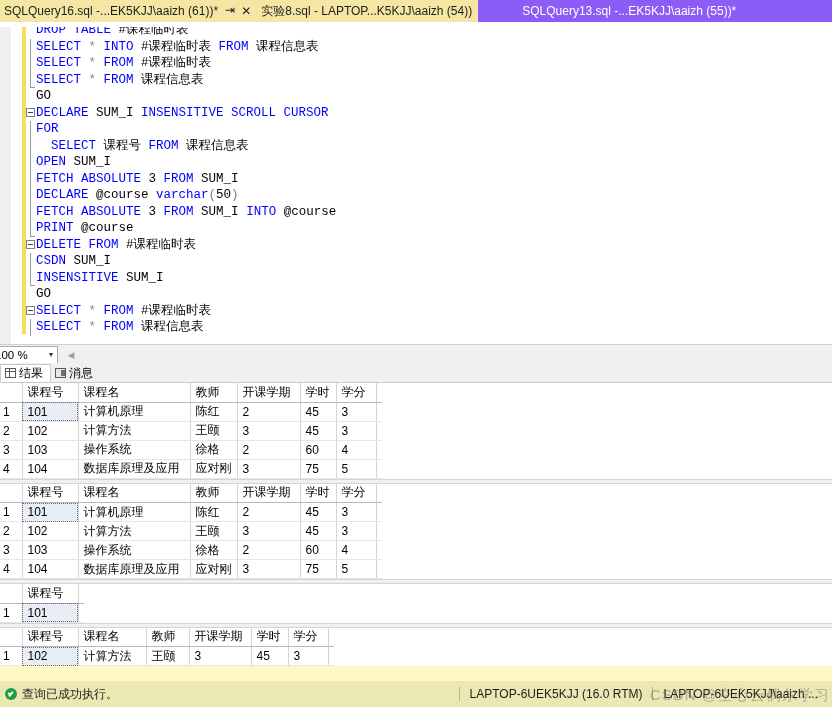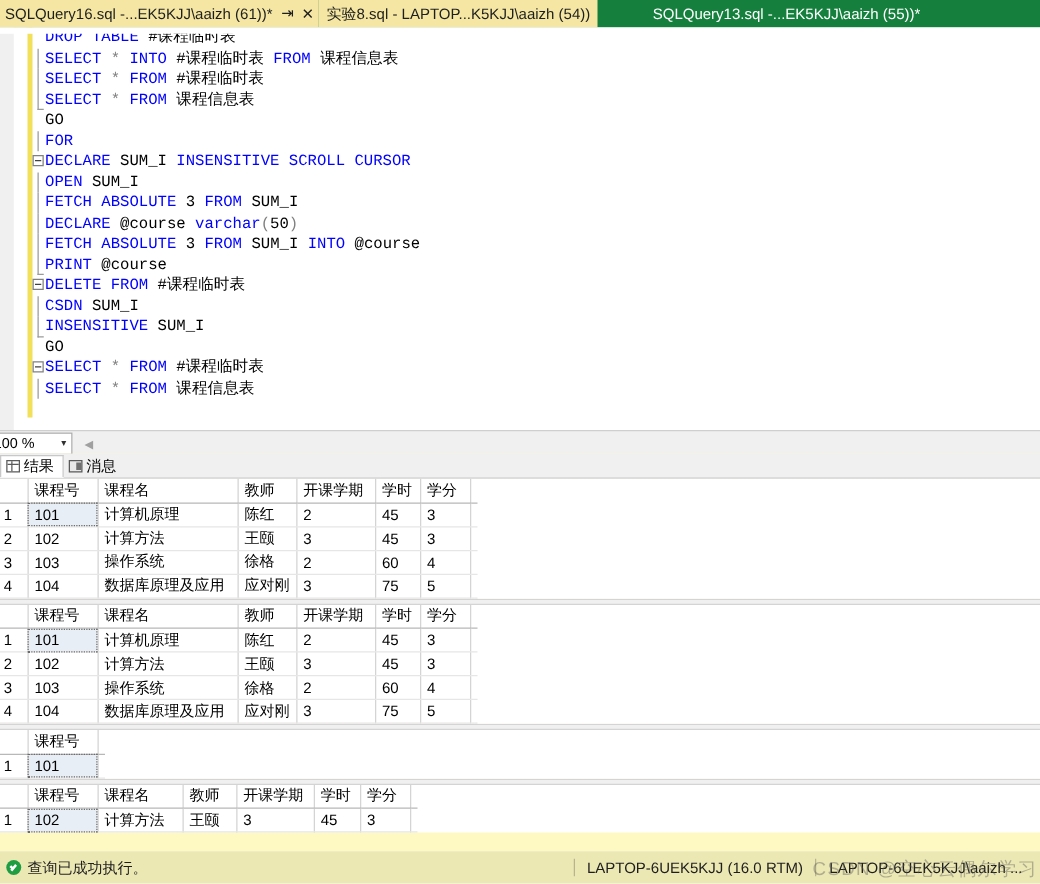--- a/index.html
+++ b/index.html
@@ -9,21 +9,21 @@
     font-family:"Liberation Sans", sans-serif;
     font-size:12px;
     color:#000;
     -webkit-font-smoothing:antialiased;
   }
   .app{position:relative;width:832px;height:707px;}
 
   
   .tabbar{
     position:absolute;left:0;top:0;width:832px;height:22px;
-    background:#15803d;
+    background:#8b5cf6;
     display:flex;align-items:stretch;
   }
   .tab{
     display:flex;align-items:center;
     height:22px;padding:0 6px;
     font-size:12px;
     white-space:nowrap;
     color:#ffffff;
   }
   .tab.active{
@@ -252,22 +252,23 @@
 
   <div class="editor">
     <div class="edit-gutter"></div>
     <div class="edit-change"></div>
     <div class="codewrap" id="codewrap">
         <div class="cl"><span class="txt"><span class="kw">DROP</span><span class="pln"> </span><span class="kw">TABLE</span><span class="pln"> #课程临时表</span></span></div>
         <div class="cl"><span class="bar"></span><span class="txt"><span class="kw">SELECT</span><span class="pln"> </span><span class="op">*</span><span class="pln"> </span><span class="kw">INTO</span><span class="pln"> #课程临时表 </span><span class="kw">FROM</span><span class="pln"> 课程信息表</span></span></div>
         <div class="cl"><span class="bar"></span><span class="txt"><span class="kw">SELECT</span><span class="pln"> </span><span class="op">*</span><span class="pln"> </span><span class="kw">FROM</span><span class="pln"> #课程临时表</span></span></div>
         <div class="cl"><span class="barend"></span><span class="txt"><span class="kw">SELECT</span><span class="pln"> </span><span class="op">*</span><span class="pln"> </span><span class="kw">FROM</span><span class="pln"> 课程信息表</span></span></div>
         <div class="cl"><span class="txt"><span class="pln">GO</span></span></div>
+        <div class="cl"><span class="fold"></span><span class="txt"><span class="kw">DECLARE</span><span class="pln"> SUM_I </span><span class="kw">INSENSITIVE</span><span class="pln"> </span><span class="kw">SCROLL</span><span class="pln"> </span><span class="kw">CURSOR</span></span></div>
         <div class="cl"><span class="bar"></span><span class="txt"><span class="kw">FOR</span></span></div>
-        <div class="cl"><span class="fold"></span><span class="txt"><span class="kw">DECLARE</span><span class="pln"> SUM_I </span><span class="kw">INSENSITIVE</span><span class="pln"> </span><span class="kw">SCROLL</span><span class="pln"> </span><span class="kw">CURSOR</span></span></div>
+        <div class="cl"><span class="bar"></span><span class="txt"><span class="pln">  </span><span class="kw">SELECT</span><span class="pln"> 课程号 </span><span class="kw">FROM</span><span class="pln"> 课程信息表</span></span></div>
         <div class="cl"><span class="bar"></span><span class="txt"><span class="kw">OPEN</span><span class="pln"> SUM_I</span></span></div>
         <div class="cl"><span class="bar"></span><span class="txt"><span class="kw">FETCH</span><span class="pln"> </span><span class="kw">ABSOLUTE</span><span class="pln"> </span><span class="num">3</span><span class="pln"> </span><span class="kw">FROM</span><span class="pln"> SUM_I</span></span></div>
         <div class="cl"><span class="bar"></span><span class="txt"><span class="kw">DECLARE</span><span class="pln"> @course </span><span class="typ">varchar</span><span class="op">(</span><span class="num">50</span><span class="op">)</span></span></div>
         <div class="cl"><span class="bar"></span><span class="txt"><span class="kw">FETCH</span><span class="pln"> </span><span class="kw">ABSOLUTE</span><span class="pln"> </span><span class="num">3</span><span class="pln"> </span><span class="kw">FROM</span><span class="pln"> SUM_I </span><span class="kw">INTO</span><span class="pln"> @course</span></span></div>
         <div class="cl"><span class="barend"></span><span class="txt"><span class="kw">PRINT</span><span class="pln"> @course</span></span></div>
         <div class="cl"><span class="fold"></span><span class="txt"><span class="kw">DELETE</span><span class="pln"> </span><span class="kw">FROM</span><span class="pln"> #课程临时表</span></span></div>
         <div class="cl"><span class="bar"></span><span class="txt"><span class="kw">CSDN</span><span class="pln"> SUM_I</span></span></div>
         <div class="cl"><span class="barend"></span><span class="txt"><span class="kw">INSENSITIVE</span><span class="pln"> SUM_I</span></span></div>
         <div class="cl"><span class="txt"><span class="pln">GO</span></span></div>
         <div class="cl"><span class="fold"></span><span class="txt"><span class="kw">SELECT</span><span class="pln"> </span><span class="op">*</span><span class="pln"> </span><span class="kw">FROM</span><span class="pln"> #课程临时表</span></span></div>

